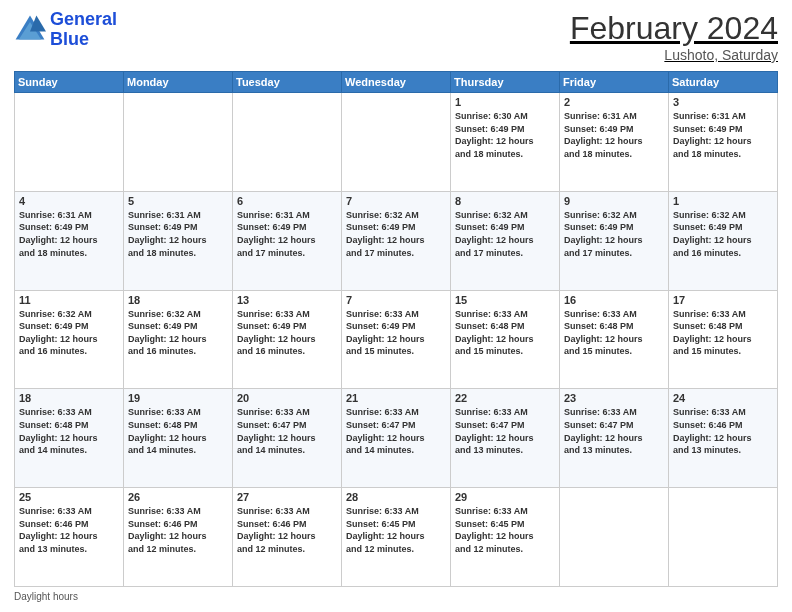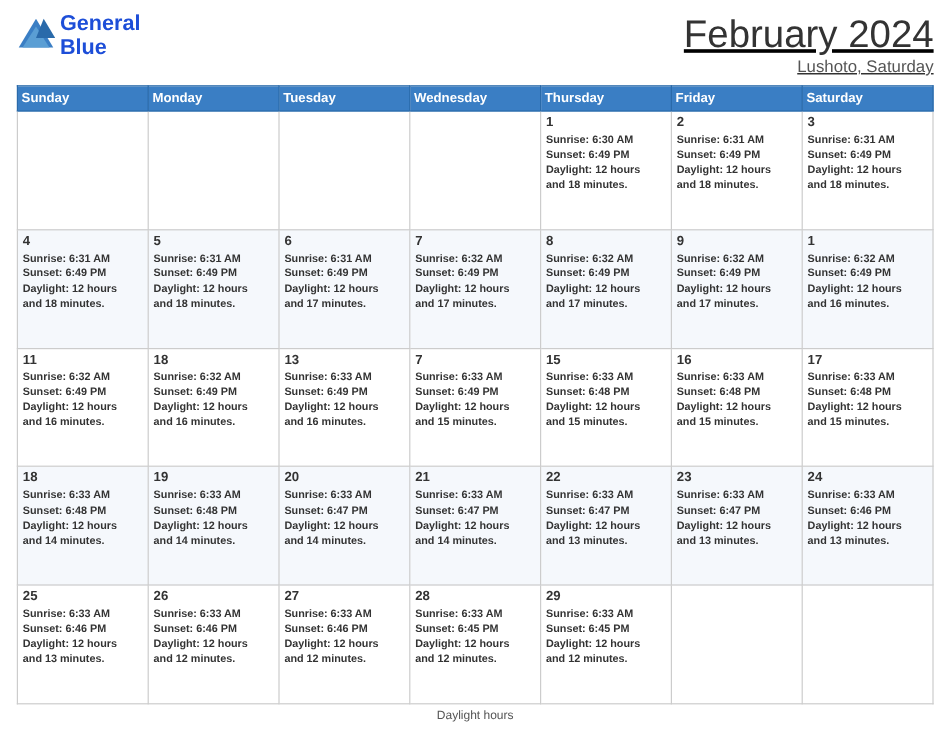--- a/index.html
+++ b/index.html
@@ -95,21 +95,21 @@
       line-height: 1.4;
       font-weight: bold;
     }
     .empty {
       background: #f9f9f9;
     }
     .footer {
       margin-top: 4px;
       font-size: 10px;
       color: #555;
-      text-align: center;
+      text-align: left;
     }
   </style>
 </head>
 <body>
 
 <div class="page">
   <div class="header">
     <div class="logo">
       <svg class="logo-icon" viewBox="0 0 40 40">
         <polygon points="20,2 38,32 2,32" fill="#3a7ec4"></polygon>

